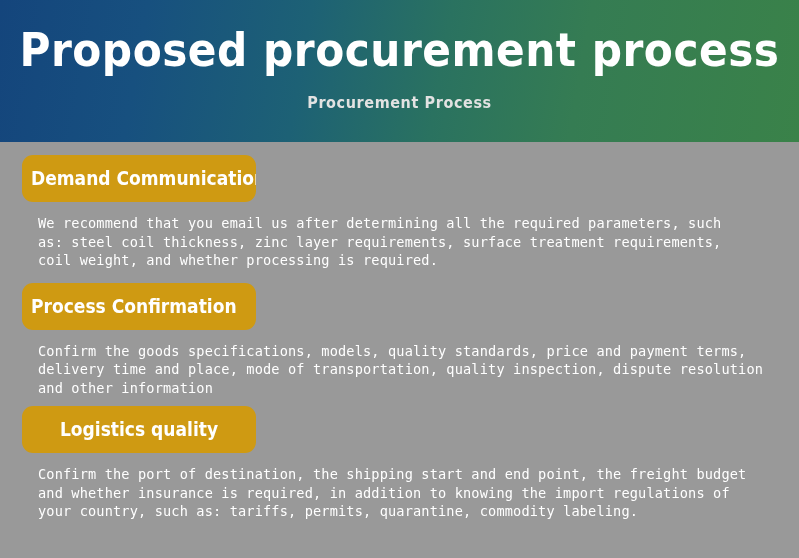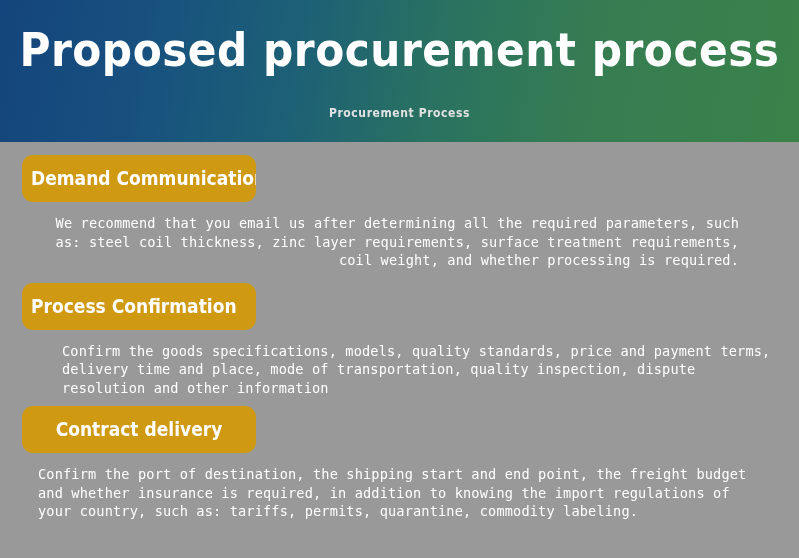--- a/index.html
+++ b/index.html
@@ -50,27 +50,27 @@
     font-stretch: condensed;
     font-weight: bold;
     font-size: 47px;
     line-height: 56px;
     letter-spacing: 0.5px;
     white-space: nowrap;
     text-align: center;
   }
 
   .banner-subtitle {
-    margin: 14px;
+    margin: 4px;
     padding-top: 11px;
     color: #e2e2e2;
     font-family: "DejaVu Sans Condensed", "Liberation Sans Narrow", "Liberation Sans", sans-serif;
     font-stretch: condensed;
     font-weight: bold;
-    font-size: 12px;
+    font-size: 16px;
     line-height: 20px;
     letter-spacing: 0.6px;
     white-space: nowrap;
     text-align: center;
   }
 
   
   .content {
     position: absolute;
     left: 0;
@@ -119,22 +119,22 @@
     margin: 0;
     padding: 12px 58px 0 38px;
     color: #ffffff;
     font-family: "DejaVu Sans Mono", "Liberation Mono", monospace;
     font-size: 13.6px;
     line-height: 18.5px;
     letter-spacing: 0.15px;
     text-align: left;
   }
 
-  .step:nth-child(1) .step-body { padding-right: 60px; text-align: right; }
-  .step:nth-child(2) .step-body { padding-right: 14px; margin-left: 24px; }
+  .step:nth-child(1) .step-body { padding-right: 60px; }
+  .step:nth-child(2) .step-body { padding-right: 14px; }
   .step:nth-child(3) .step-body { padding-right: 49px; }
 
   .step:nth-child(1) { margin-top: 0px; }
   .step:nth-child(2) { margin-top: 13px; }
   .step:nth-child(3) { margin-top: 9px; }
 </style>
 </head>
 <body>
 
 <div class="page">
@@ -150,19 +150,19 @@
       <div class="step-badge align-left">Demand Communication</div>
       <p class="step-body">We recommend that you email us after determining all the required parameters, such as: steel coil thickness, zinc layer requirements, surface treatment requirements, coil weight, and whether processing is required.</p>
     </div>
 
     <div class="step">
       <div class="step-badge align-left">Process Confirmation</div>
       <p class="step-body">Confirm the goods specifications, models, quality standards, price and payment terms, delivery time and place, mode of transportation, quality inspection, dispute resolution and other information</p>
     </div>
 
     <div class="step">
-      <div class="step-badge align-center">Contract delivery</div>
+      <div class="step-badge align-center">Logistics quality</div>
       <p class="step-body">Confirm the port of destination, the shipping start and end point, the freight budget and whether insurance is required, in addition to knowing the import regulations of your country, such as: tariffs, permits, quarantine, commodity labeling.</p>
     </div>
 
   </div>
 
 </div>
 
 </body></html>

